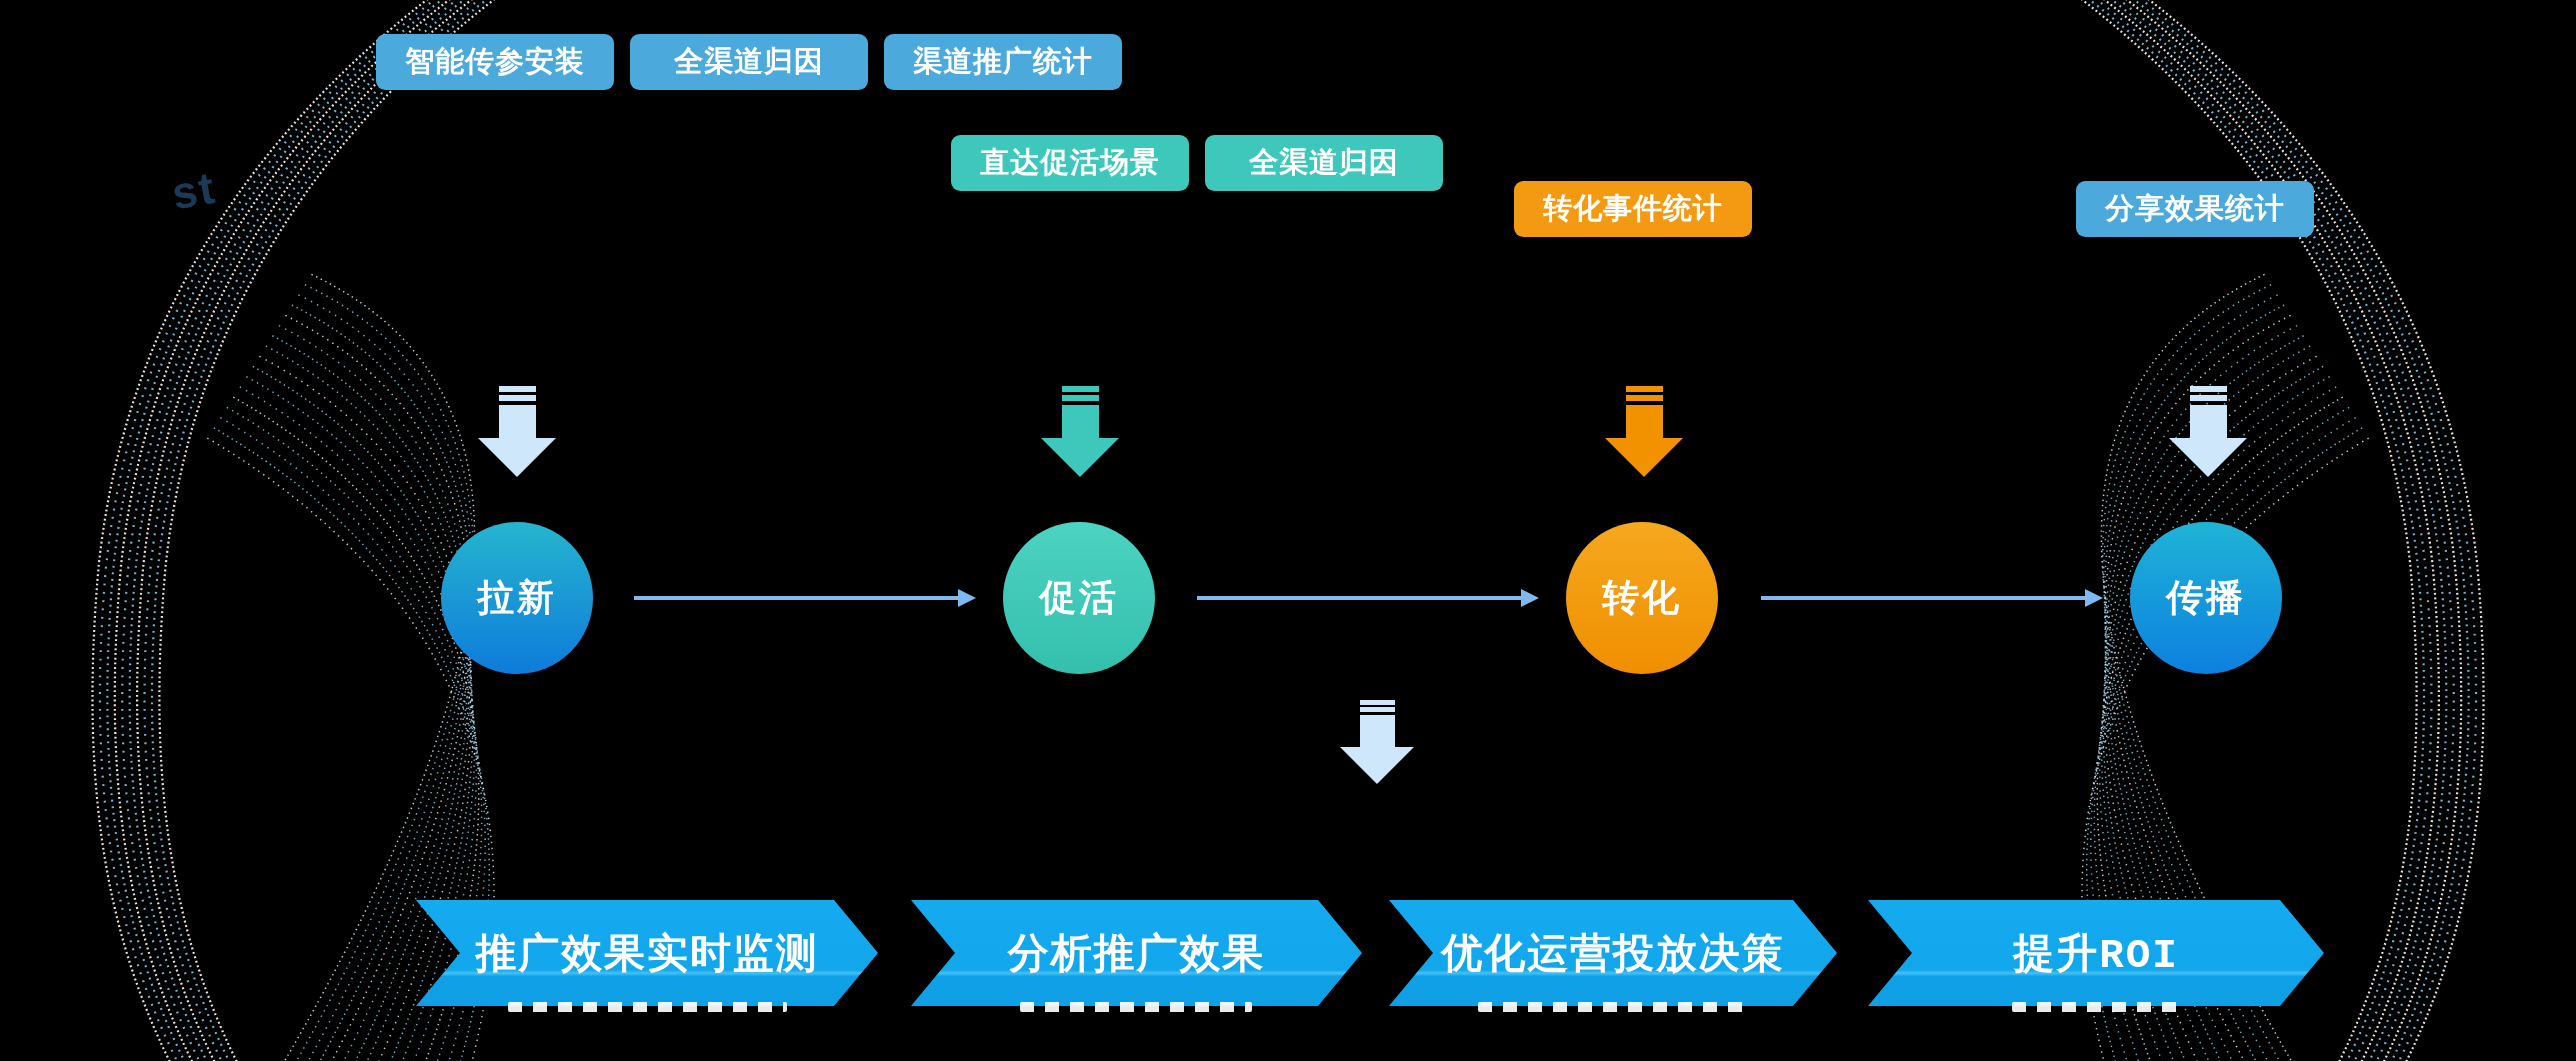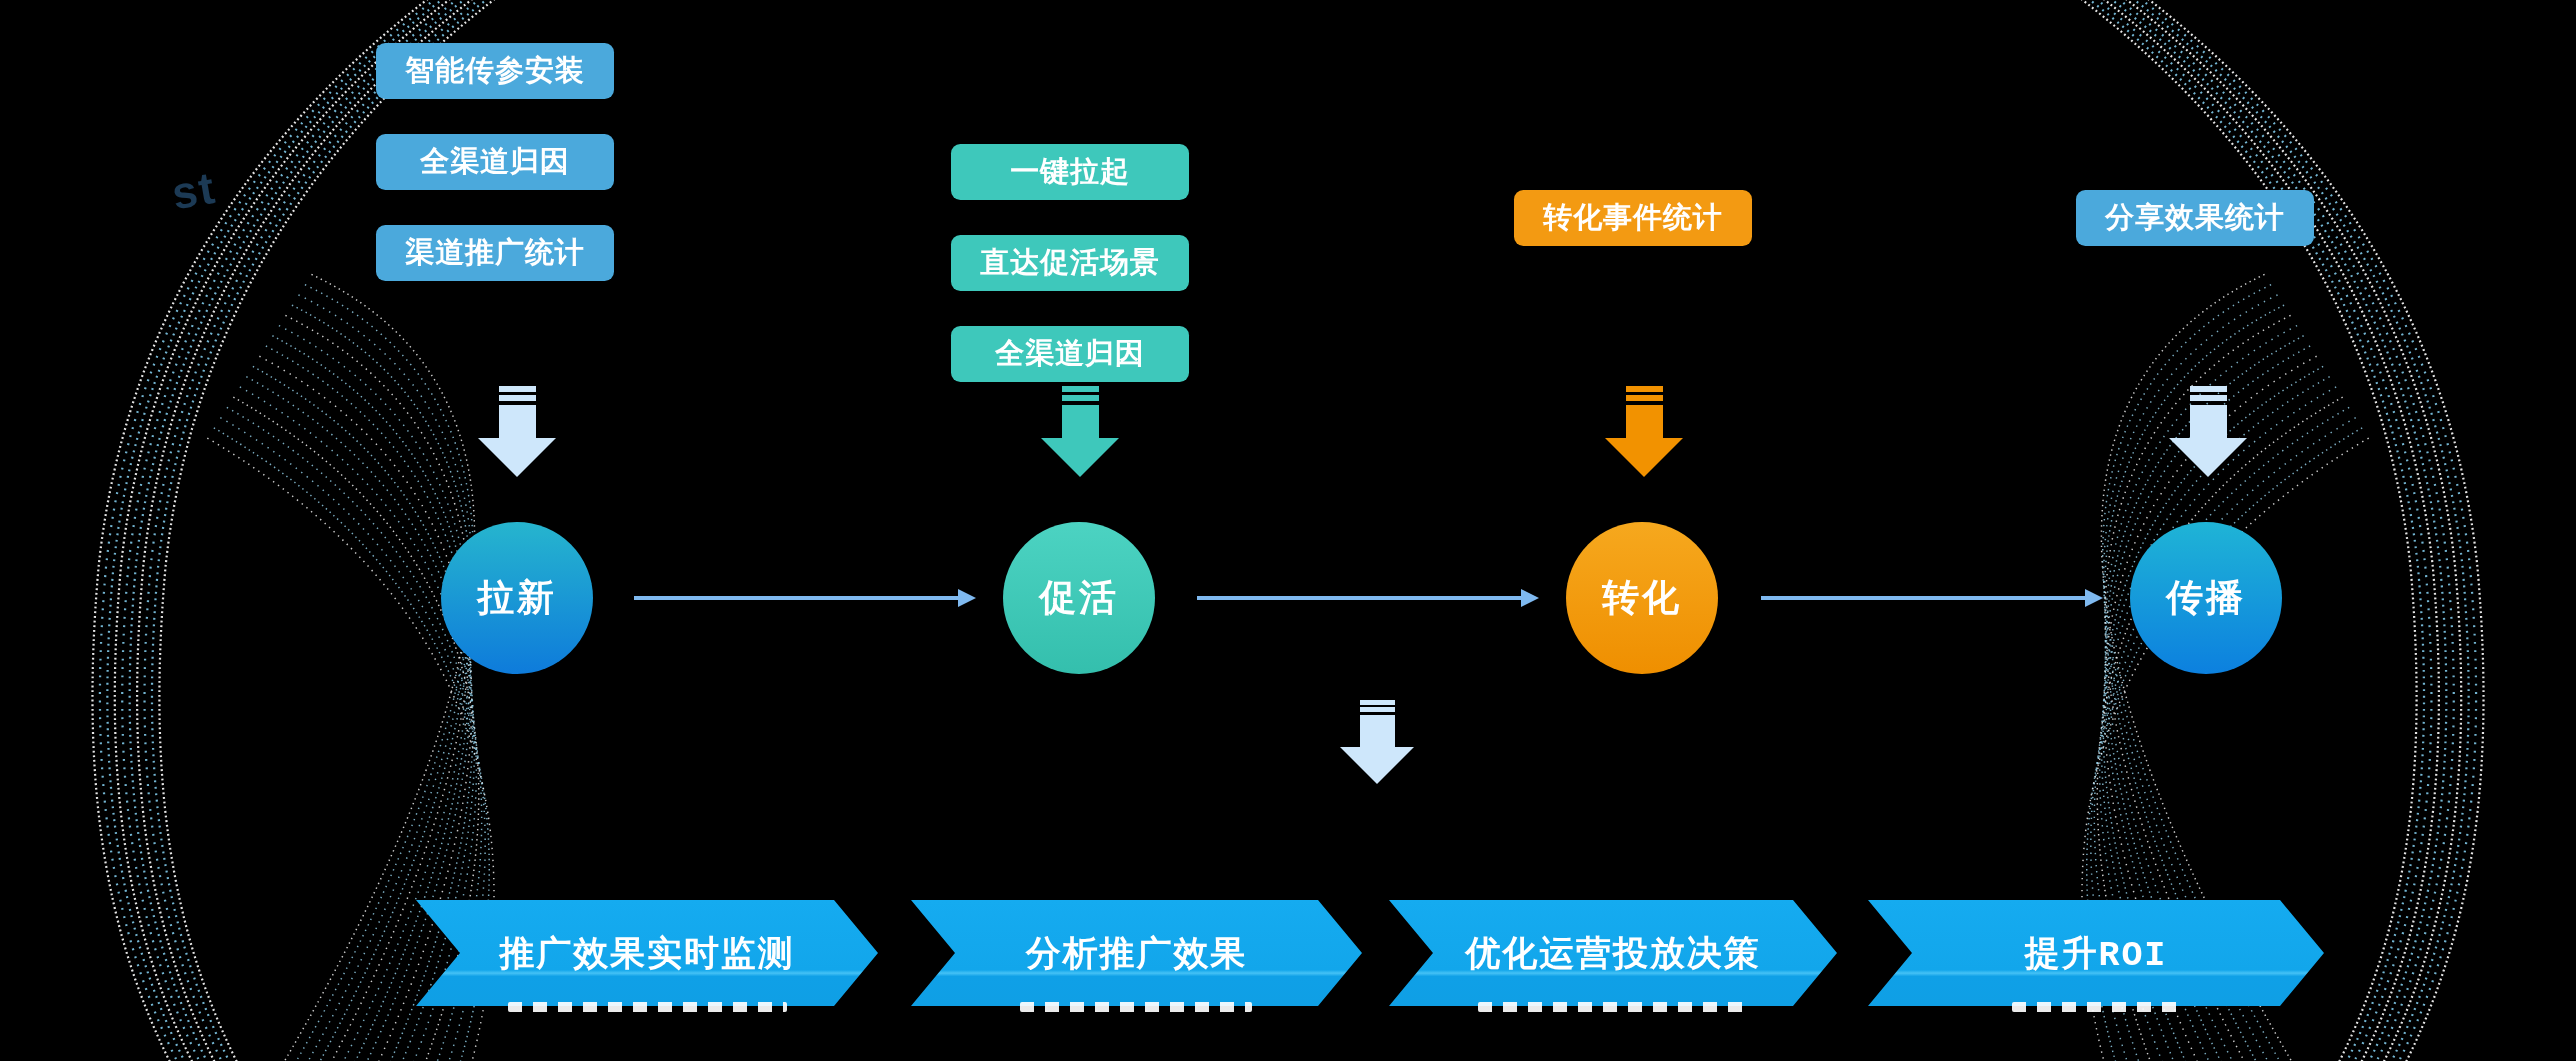--- a/index.html
+++ b/index.html
@@ -8,21 +8,21 @@
     font-family:"Liberation Sans","DejaVu Sans",sans-serif;
   }
   
   #wings{position:absolute;left:0;top:0;width:2576px;height:1062px;z-index:0;}
   .watermark{
     position:absolute;left:172px;top:165px;z-index:1;
     font-size:45px;font-weight:bold;color:#1c3a55;transform:rotate(-10deg);
     letter-spacing:1.9px;
   }
   
-  .features{position:absolute;display:flex;flex-direction:column;gap:35px;z-index:2;margin-top:9px;}
+  .features{position:absolute;display:flex;gap:16px;z-index:2;}
   .feature{
     width:238px;height:56px;border-radius:9.3px;
     display:flex;align-items:center;justify-content:center;
     font-size:29px;font-weight:bold;color:#fff;letter-spacing:0.9px;
   }
   .col1{left:376px;top:34px;}
   .col2{left:951px;top:135px;}
   .col3{left:1514px;top:181px;}
   .col4{left:2076px;top:181px;}
   .bg-blue{background:#4BA9DC;}
@@ -65,21 +65,21 @@
   }
   .conn1{left:634px;}
   .conn2{left:1197px;}
   .conn3{left:1761px;}
   
   .banner-seg{
     position:absolute;top:900px;height:106px;z-index:2;
     background:linear-gradient(180deg,#15ABF0 0%,#12A6EB 66%,#45C2F6 69%,#0FA0E7 72%,#0F9FE5 100%);
     clip-path:polygon(0 0,calc(100% - 44px) 0,100% 50%,calc(100% - 44px) 100%,0 100%,44px 50%);
     display:flex;align-items:center;justify-content:center;
-    color:#fff;font-size:35px;font-weight:bold;letter-spacing:1.9px;
+    color:#fff;font-size:41px;font-weight:bold;letter-spacing:1.9px;
   }
   .seg1{left:416px;width:462px;}
   .seg2{left:911px;width:451px;}
   .seg3{left:1389px;width:448px;}
   .seg4{left:1868px;width:456px;font-family:Liberation Mono, monospace;}
   
   .frag{
     position:absolute;top:1002px;height:10.2px;z-index:3;opacity:.92;border-radius:1.9px;
     background:repeating-linear-gradient(90deg,#fff 0 14px,rgba(255,255,255,0) 14px 25px);
   }
@@ -154,21 +154,20 @@
 
 <div class="watermark">st</div>
 
 <div class="features col1">
   <div class="feature bg-blue">智能传参安装</div>
   <div class="feature bg-blue">全渠道归因</div>
   <div class="feature bg-blue">渠道推广统计</div>
 </div>
 
 <div class="features col2">
-  <div class="feature bg-teal">一键拉起</div>
   <div class="feature bg-teal">直达促活场景</div>
   <div class="feature bg-teal">全渠道归因</div>
 </div>
 
 <div class="features col3">
   <div class="feature bg-orange">转化事件统计</div>
 </div>
 
 <div class="features col4">
   <div class="feature bg-blue">分享效果统计</div>

